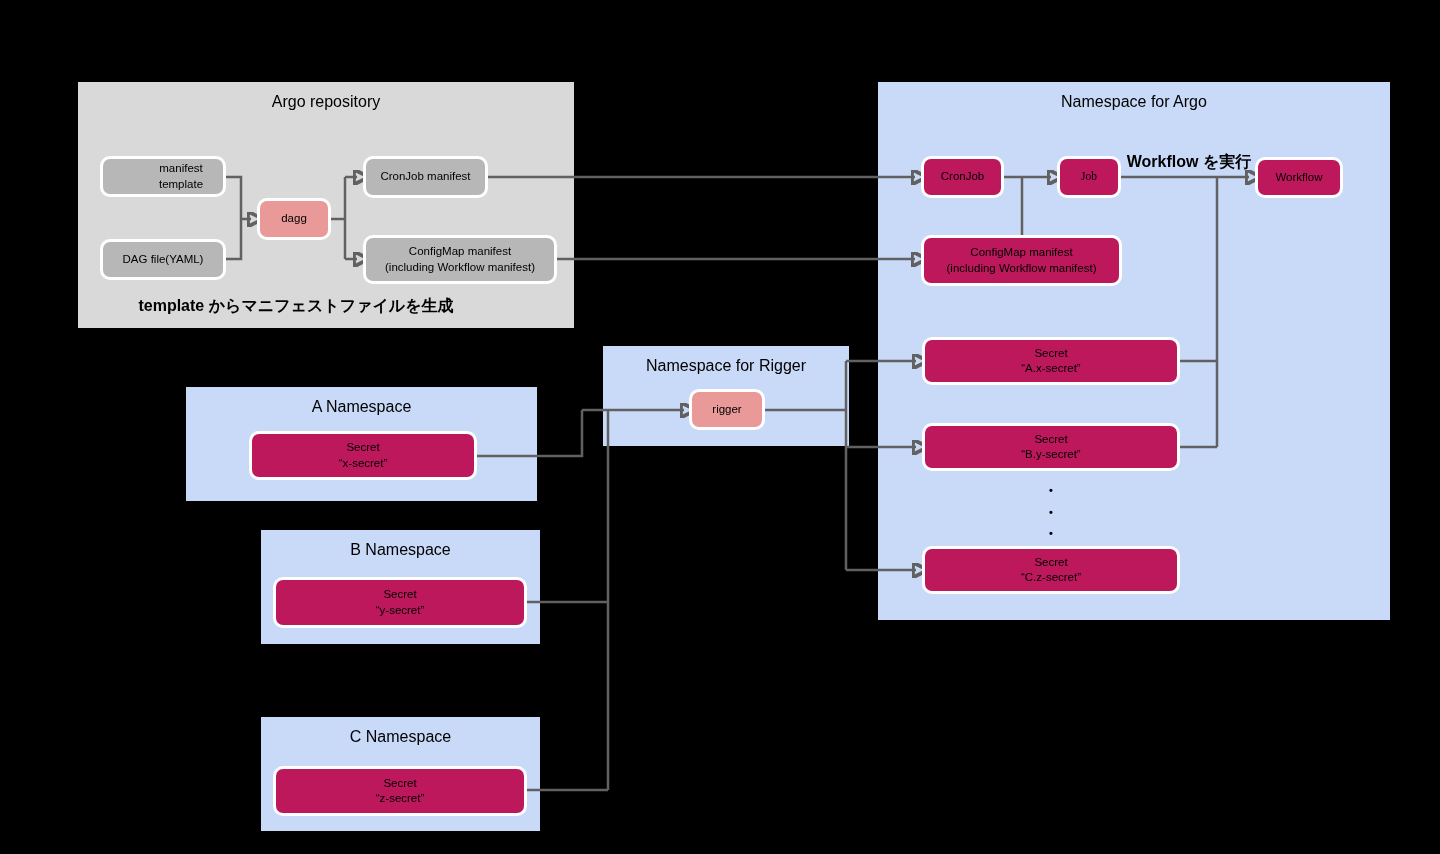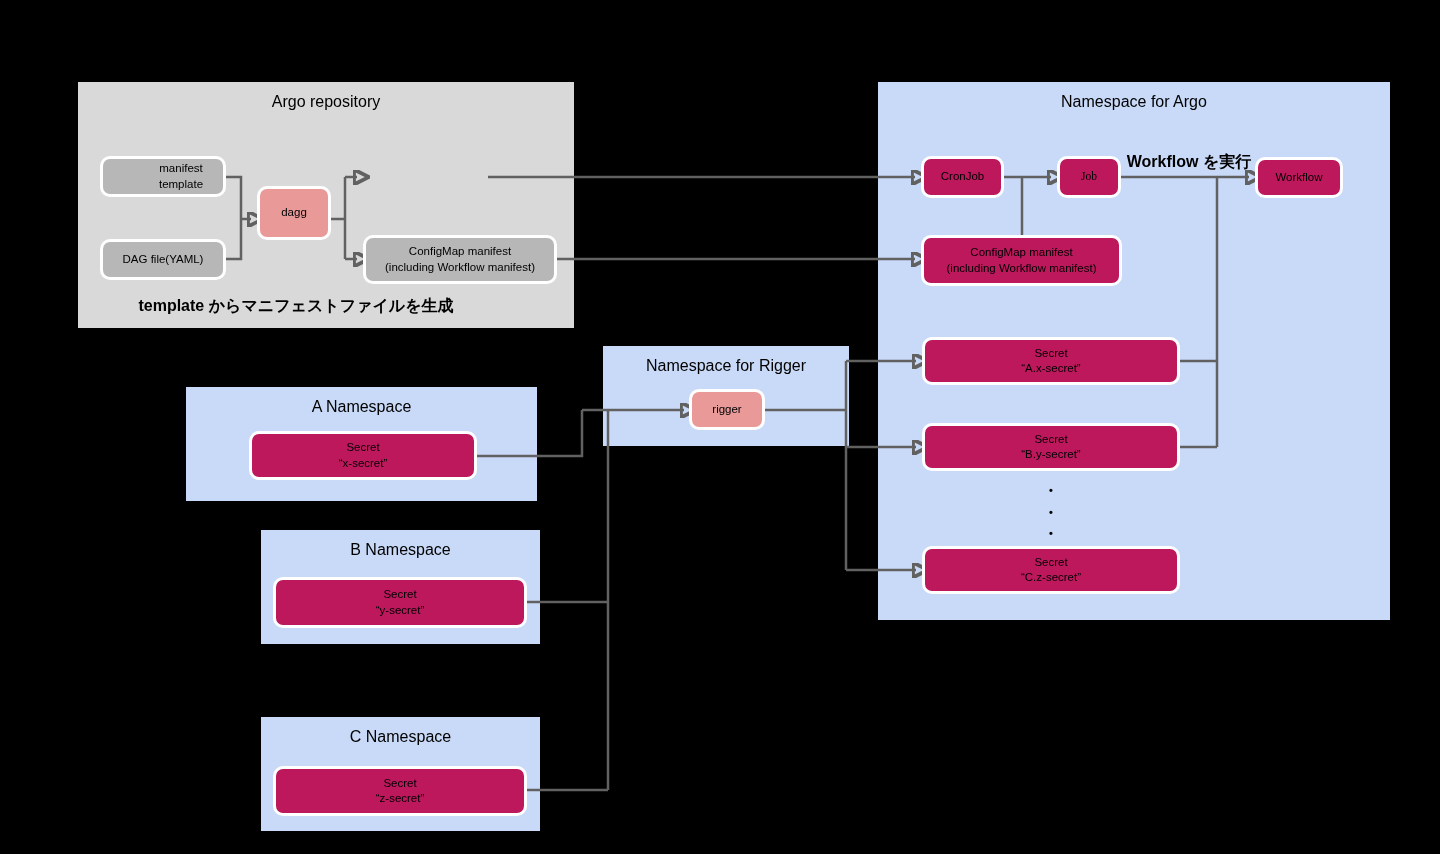--- a/index.html
+++ b/index.html
@@ -101,24 +101,27 @@
   </svg>
 
   <div class="node node-gray" style="left:100px; top:156px; width:126px; height:41px;padding-left:36px;">
     <span>manifest template</span>
   </div>
 
   <div class="node node-gray" style="left:100px; top:239px; width:126px; height:41px;">
     <span>DAG file(YAML)</span>
   </div>
 
-  <div class="node node-red" style="left:257px; top:186px; width:74px; height:54px;">
+  <div class="node node-red" style="left:257px; top:198px; width:74px; height:42px;">
     <span>dagg</span>
   </div>
 
+  <div class="node node-gray" style="left:363px; top:156px; width:125px; height:42px;">
+    <span>CronJob manifest</span>
+  </div>
 
   <div class="node node-gray" style="left:363px; top:235px; width:194px; height:49px;">
     <span>ConfigMap manifest</span>
     <span>(including Workflow manifest)</span>
   </div>
 
   <div class="node node-yellow" style="left:921px; top:156px; width:83px; height:42px;">
     <span>CronJob</span>
   </div>
 

